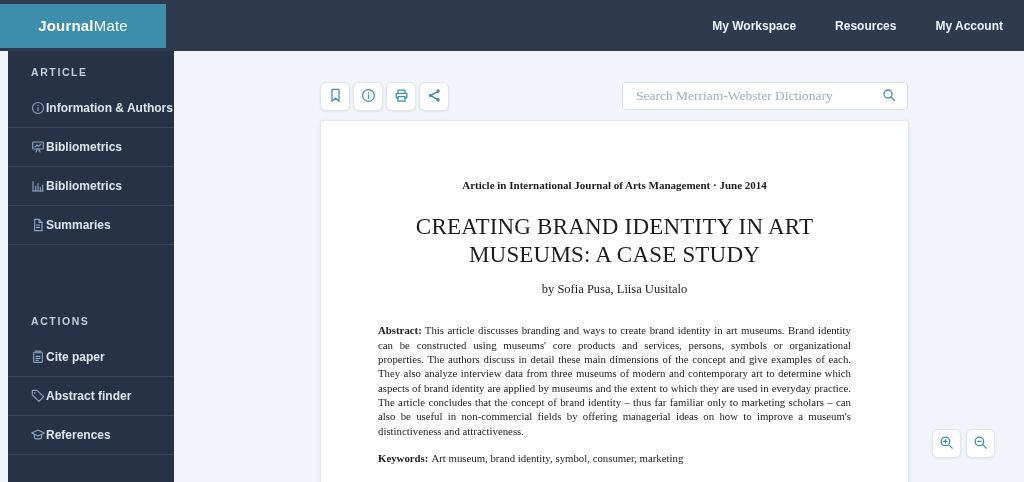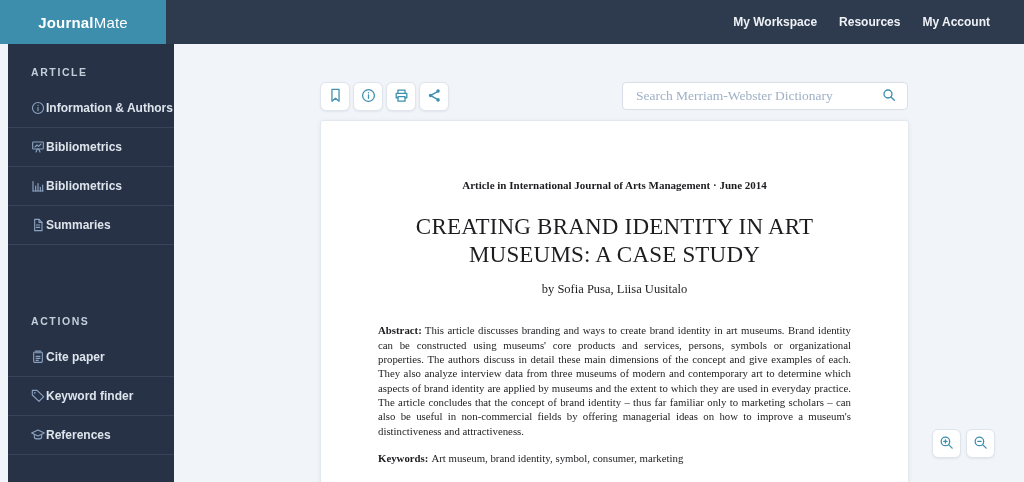--- a/index.html
+++ b/index.html
@@ -4,31 +4,31 @@
 <style>
   * { box-sizing: border-box; }
   html,body { margin:0; padding:0; }
   body {
     width:1024px; height:482px; position:relative; overflow:hidden;
     background:#f1f4f8; font-family:"Liberation Sans", sans-serif;
   }
 
   
   .header {
-    position:absolute; top:0; left:0; width:1024px; height:44px;
+    position:absolute; top:0; left:0; width:1024px; height:51px;
     background:#2e3a4d; display:flex; align-items:center; z-index:10;
   }
   .logo {
     width:166px; height:44px; background:#3d8dac; color:#ffffff;
     display:flex; align-items:center; justify-content:center;
     font-size:15px; letter-spacing:.2px; cursor:pointer;
   }
   .logo .bold { font-weight:700; }
   .logo .light { font-weight:400; }
-  .top-nav { margin-left:auto; display:flex; gap:22px; padding-right:34px; }
+  .top-nav { margin-left:auto; display:flex; gap:39px; padding-right:21px; }
   .top-nav .nav-item {
     color:#eef2f7; font-size:12px; font-weight:600; cursor:pointer; white-space:nowrap;
   }
 
   
   .sidebar {
     position:absolute; top:44px; left:8px; width:166px; height:438px;
     background:#273247;
   }
   .side-label {
@@ -183,21 +183,21 @@
     <span>Cite paper</span>
   </div>
 
   <div class="side-item">
     <span class="icn">
       <svg width="16" height="16" viewBox="0 0 24 24">
           <path d="M3.5 10.5V3.5h7l10 9.5-7 7z"></path>
           <circle class="dotfill" cx="7.2" cy="7.2" r="1.3"></circle>
         </svg>
     </span>
-    <span>Keyword finder</span>
+    <span>Abstract finder</span>
   </div>
 
   <div class="side-item">
     <span class="icn">
       <svg width="16" height="16" viewBox="0 0 24 24">
           <path d="M12 4.5L2.5 9l9.5 4.5L21.5 9z"></path>
           <path d="M6.5 11.3v4c0 1.4 2.5 2.6 5.5 2.6s5.5-1.2 5.5-2.6v-4"></path>
         </svg>
     </span>
     <span>References</span>

